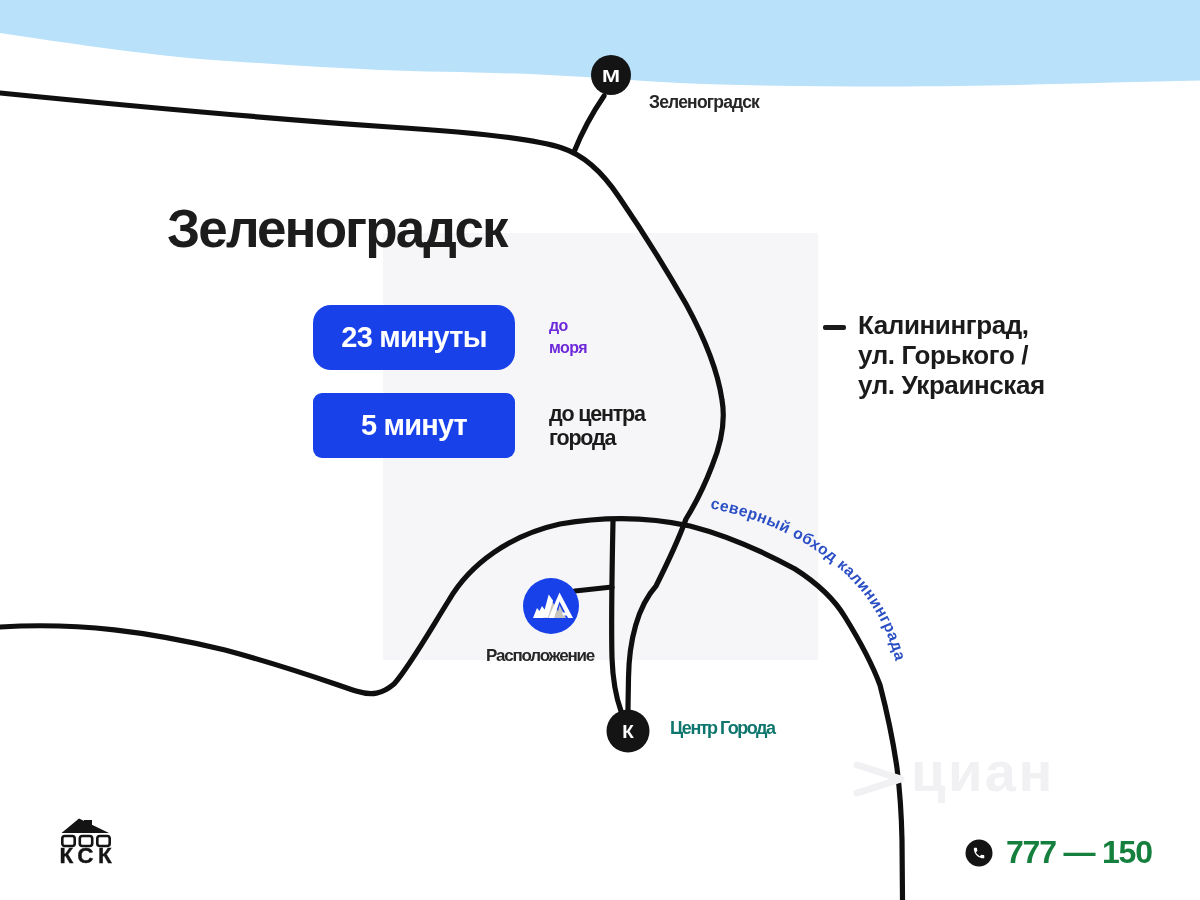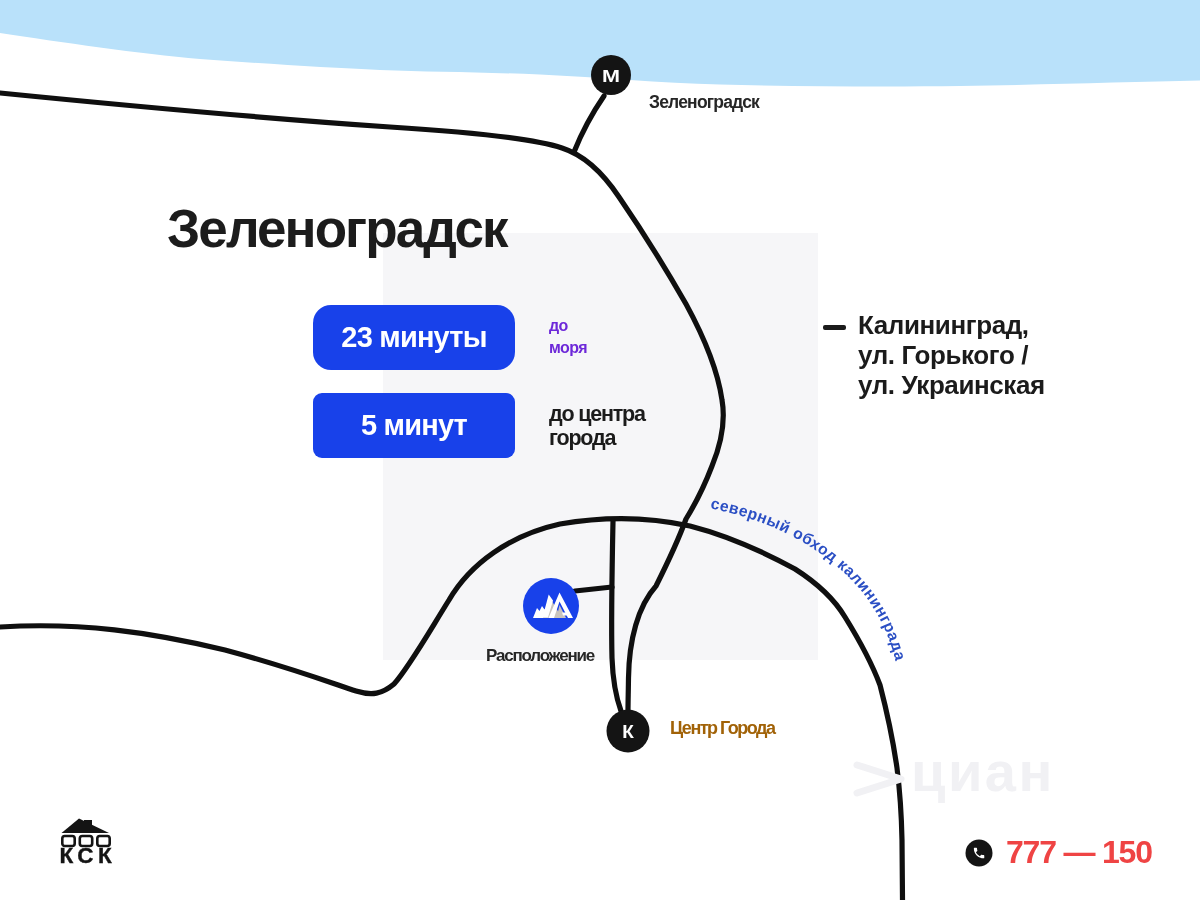--- a/index.html
+++ b/index.html
@@ -73,21 +73,21 @@
 <div class="abs" style="left:549px;top:402px;font-size:21.5px;font-weight:bold;color:#1b1b1b;line-height:24px;letter-spacing:-1.2px;">до центра<br>города</div>
 
 <div class="abs" style="left:823px;top:325px;width:23px;height:5px;background:#1b1b1b;border-radius:2px;"></div>
 
 <div class="abs" style="left:858px;top:310px;font-size:26px;font-weight:bold;color:#1b1b1b;line-height:30px;letter-spacing:-0.4px;">Калининград,<br>ул. Горького /<br>ул. Украинская</div>
 
 <div class="abs" style="left:649px;top:92px;font-size:17.5px;font-weight:bold;color:#262626;letter-spacing:-0.8px;">Зеленоградск</div>
 
 <div class="abs" style="left:486px;top:646px;font-size:17px;font-weight:bold;color:#262626;letter-spacing:-1.2px;">Расположение</div>
 
-<div class="abs" style="left:670px;top:718px;font-size:18px;font-weight:bold;color:#a16207;letter-spacing:-1.5px;">Центр Города</div>
+<div class="abs" style="left:670px;top:718px;font-size:18px;font-weight:bold;color:#0f766e;letter-spacing:-1.5px;">Центр Города</div>
 
 <svg class="abs" style="left:58px;top:815px" width="70" height="52" viewBox="0 0 70 52">
 
   <path d="M3.5 18 L21 3.5 L51 18 Z" fill="#141414"></path>
 
   <rect x="26" y="5" width="8" height="9" fill="#141414"></rect>
 
   <rect x="4.3" y="21" width="12.4" height="10" rx="2.5" fill="none" stroke="#141414" stroke-width="2.6"></rect>
 
   <rect x="21.8" y="21" width="12.4" height="10" rx="2.5" fill="none" stroke="#141414" stroke-width="2.6"></rect>
@@ -97,15 +97,15 @@
   <text x="1.5" y="47.5" font-size="22.5" font-weight="bold" fill="#141414" stroke="#141414" stroke-width="0.4" letter-spacing="4.4">КСК</text>
 </svg>
 
 <svg class="abs" style="left:964px;top:838px" width="30" height="30" viewBox="0 0 30 30">
   <circle cx="15" cy="15" r="13.5" fill="#141414"></circle>
   <g transform="translate(8.1,8.1) scale(0.58)">
     <path d="M6.62 10.79c1.44 2.83 3.76 5.14 6.59 6.59l2.2-2.2c.27-.27.67-.36 1.02-.24 1.12.37 2.33.57 3.57.57.55 0 1 .45 1 1V20c0 .55-.45 1-1 1-9.39 0-17-7.61-17-17 0-.55.45-1 1-1h3.5c.55 0 1 .45 1 1 0 1.25.2 2.45.57 3.57.11.35.03.74-.25 1.02l-2.2 2.2z" fill="#ffffff"></path>
   </g>
 </svg>
 
-<div class="abs" style="left:1006px;top:834px;font-size:32px;font-weight:bold;color:#ef4444;letter-spacing:-1.2px;">777 — 150</div>
+<div class="abs" style="left:1006px;top:834px;font-size:32px;font-weight:bold;color:#15803d;letter-spacing:-1.2px;">777 — 150</div>
 
 </div>
 
 </body></html>

